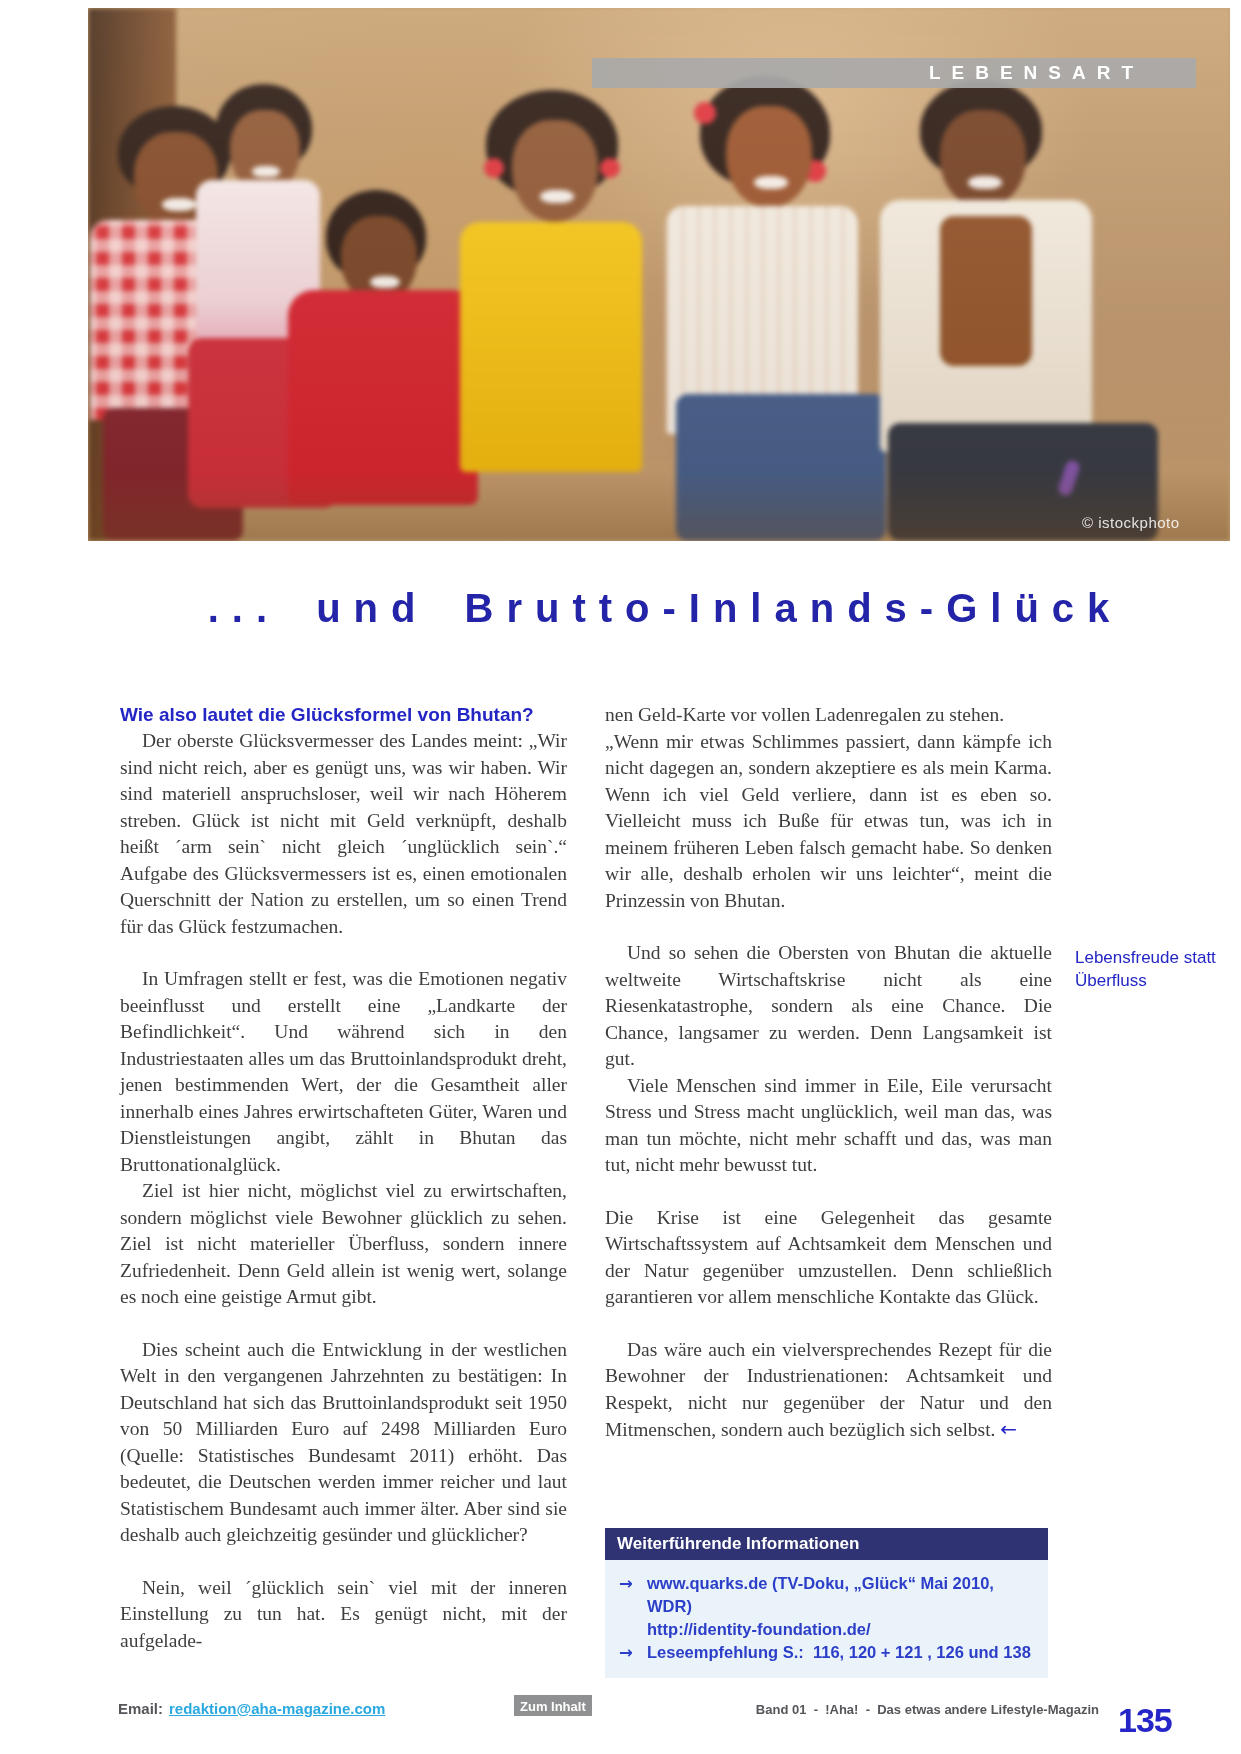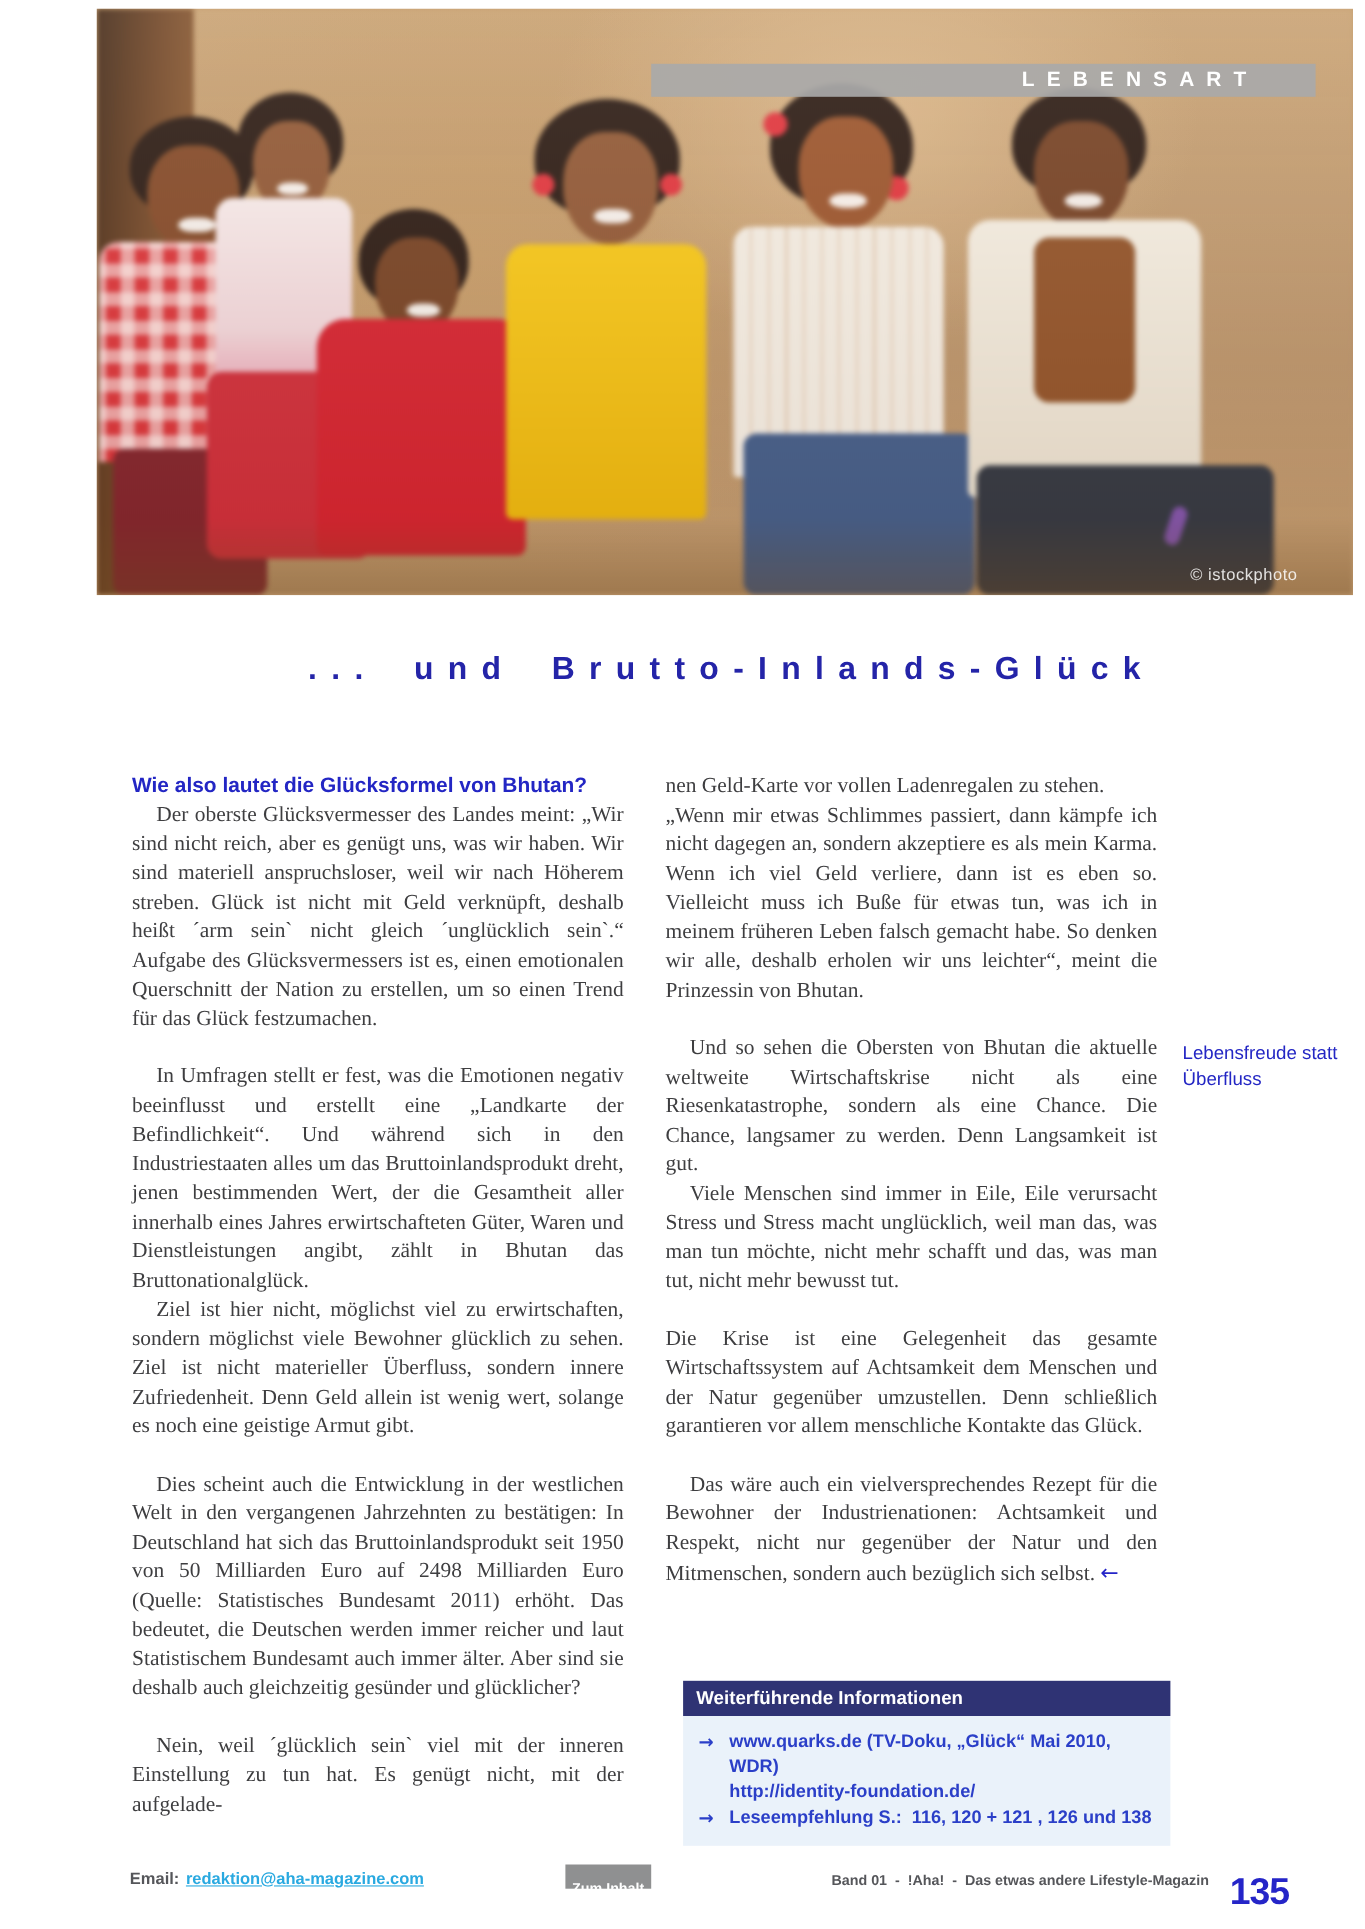--- a/index.html
+++ b/index.html
@@ -78,54 +78,54 @@
   .tag-bar { position:absolute; left:592px; top:58px; width:604px; height:30px;
              background:rgba(169,169,169,.92); z-index:3;
              color:#fff; font-weight:700; font-size:19px; line-height:30px;
              letter-spacing:11px; text-align:right; padding-right:52px; }
   .credit { position:absolute; left:1082px; top:514px; z-index:3;
             color:rgba(255,255,255,.85); font-size:15px; letter-spacing:.5px; }
 
   
   .title { position:absolute; left:120px; top:576px; width:1090px; height:64px;
            text-align:center; white-space:nowrap;
-           font-weight:700; font-size:29px; line-height:64px;
+           font-weight:700; font-size:40px; line-height:64px;
            letter-spacing:13px; word-spacing:12px; color:#2424a8; }
 
   
   .col { position:absolute; top:702px; width:447px; }
   .col-left  { left:120px; }
   .col-right { left:605px; }
   .sec-head { font-family:"Liberation Sans", sans-serif; font-weight:700; font-size:19px;
               line-height:26px; color:#2326c4; }
   p.body { font-family:"Liberation Serif", serif; font-size:19.5px; line-height:26.5px;
            color:#3e3e40; text-align:justify; }
   p.indent { text-indent:22px; }
   p.gap { margin-top:26px; }
   .back-arrow { color:#2424c8; font-family:"DejaVu Sans", sans-serif; font-size:20px; }
 
   
   .margin-note { position:absolute; left:1075px; top:946px; width:145px;
                  font-size:17px; line-height:23px; color:#2326c4; }
 
   
-  .info-box { position:absolute; left:605px; top:1528px; width:443px;margin-left:16px; }
+  .info-box { position:absolute; left:605px; top:1528px; width:443px; }
   .info-header { background:#2f3374; color:#fff; font-weight:700; font-size:17px;
                  line-height:22px; padding:5px 10px 5px 12px; }
   .info-body { background:#eaf2fa; padding:12px 10px 14px 8px; }
   .info-row { display:flex; color:#2b3fc8; font-size:16.5px; line-height:23px; font-weight:600; }
   .info-bullet { flex:none; width:34px; padding-left:6px; font-family:"DejaVu Sans", sans-serif; }
   .info-text { white-space:pre-wrap; }
 
   
   .footer-email { position:absolute; left:118px; top:1700px; font-size:15px; font-weight:700; color:#55565a; }
   .footer-email a { color:#29a9e0; text-decoration:underline; margin-left:6px; }
   .toc-btn { position:absolute; left:514px; top:1695px; background:#8f9091; color:#fff;
              border:none; font-family:"Liberation Sans", sans-serif;
-             font-weight:700; font-size:13px; line-height:21px; padding:11px 6px; height:21px; cursor:pointer; }
+             font-weight:700; font-size:13px; line-height:21px; padding:1px 6px; height:21px; cursor:pointer; }
   .issue-line { position:absolute; right:142px; top:1702px; font-size:13px; font-weight:600;
                 color:#55565a; white-space:pre; }
   .page-num { position:absolute; left:1118px; top:1686px; font-size:34px; font-weight:700;
               letter-spacing:-1px; color:#2525c8;margin-top:15px; }
 </style>
 </head>
 <body>
 
 <div class="page">
 

